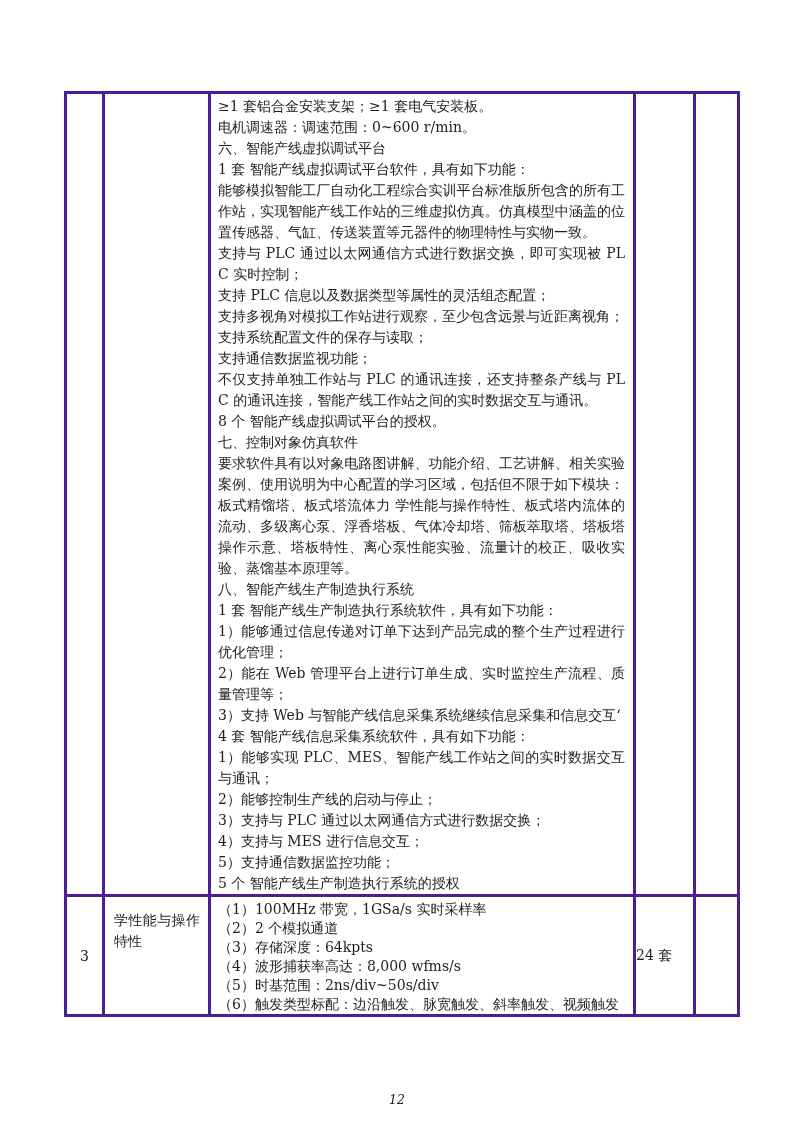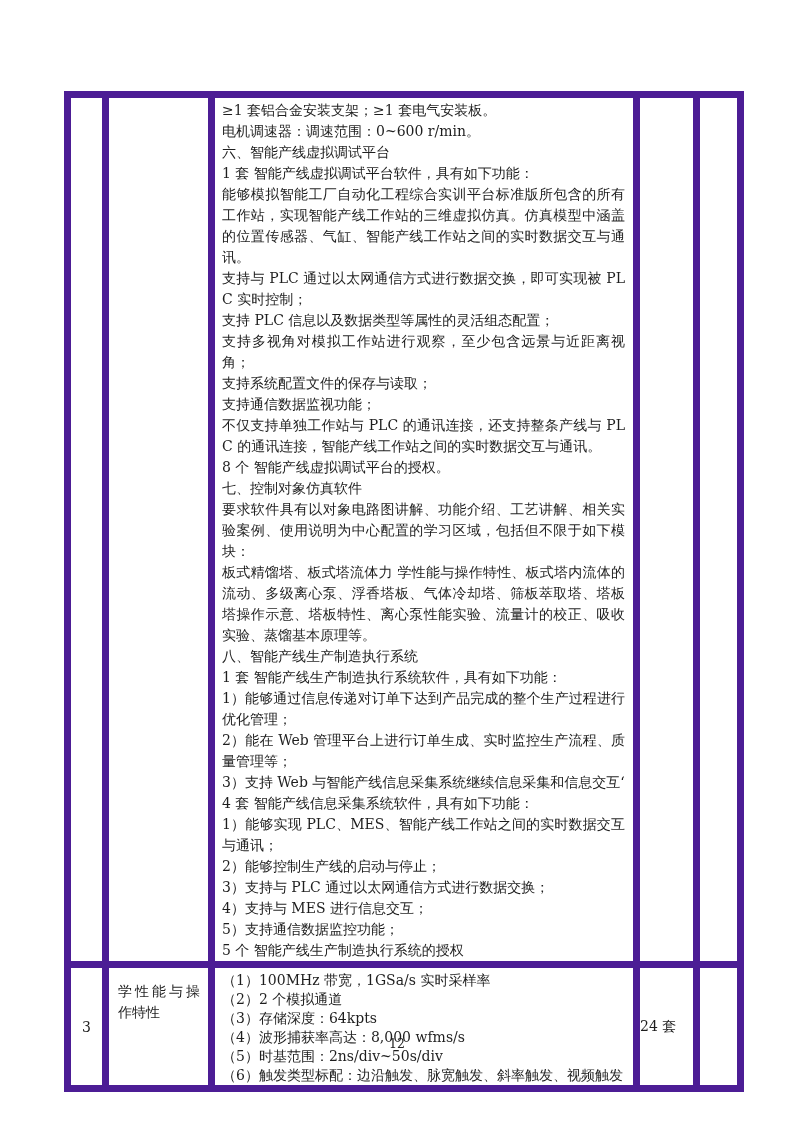--- a/index.html
+++ b/index.html
@@ -18,21 +18,21 @@
   }
   table.spec-table {
     position: absolute;
     left: 64px;
     top: 91px;
     width: 673px;
     border-collapse: collapse;
     table-layout: fixed;
   }
   .spec-table td {
-    border: 7px solid #4c1d95;
+    border: 3px solid #4c1d95;
     padding: 0;
     font-size: 14px;
     overflow: hidden;
   }
   tr.row-continued { height: 799px; }
   tr.row-item { height: 120px; }
   td.col-index {
     text-align: center;
     vertical-align: middle;
   }
@@ -62,25 +62,26 @@
     vertical-align: middle;
     white-space: nowrap;
   }
   td.col-remark {
     vertical-align: middle;
   }
   .page-number {
     position: absolute;
     left: 0;
     right: 0;
-    top: 1036px;
+    top: 1092px;
     text-align: center;
     font-size: 12.5px;
     color: #222222;
     font-family: "DejaVu Serif", "Liberation Serif", serif;
+    font-style: italic;
   }
 </style>
 </head>
 <body>
 
 <div class="page">
 
   <table class="spec-table">
     <colgroup>
       <col style="width:38px">
@@ -92,21 +93,21 @@
     <tbody>
       <tr class="row-continued">
         <td class="col-index"></td>
         <td class="col-name"></td>
         <td class="col-specs">
           <div class="spec-lines">
               <div class="para">≥1 套铝合金安装支架；≥1 套电气安装板。</div>
               <div class="para">电机调速器：调速范围：0~600 r/min。</div>
               <div class="para">六、智能产线虚拟调试平台</div>
               <div class="para">1 套 智能产线虚拟调试平台软件，具有如下功能：</div>
-              <div class="para">能够模拟智能工厂自动化工程综合实训平台标准版所包含的所有工作站，实现智能产线工作站的三维虚拟仿真。仿真模型中涵盖的位置传感器、气缸、智能产线工作站之间的实时数据交互与通讯。</div>
+              <div class="para">能够模拟智能工厂自动化工程综合实训平台标准版所包含的所有工作站，实现智能产线工作站的三维虚拟仿真。仿真模型中涵盖的位置传感器、气缸、传送装置等元器件的物理特性与实物一致。</div>
               <div class="para">支持与 PLC 通过以太网通信方式进行数据交换，即可实现被 PLC 实时控制；</div>
               <div class="para">支持 PLC 信息以及数据类型等属性的灵活组态配置；</div>
               <div class="para">支持多视角对模拟工作站进行观察，至少包含远景与近距离视角；</div>
               <div class="para">支持系统配置文件的保存与读取；</div>
               <div class="para">支持通信数据监视功能；</div>
               <div class="para">不仅支持单独工作站与 PLC 的通讯连接，还支持整条产线与 PLC 的通讯连接，智能产线工作站之间的实时数据交互与通讯。</div>
               <div class="para">8 个 智能产线虚拟调试平台的授权。</div>
               <div class="para">七、控制对象仿真软件</div>
               <div class="para">要求软件具有以对象电路图讲解、功能介绍、工艺讲解、相关实验案例、使用说明为中心配置的学习区域，包括但不限于如下模块：</div>
               <div class="para">板式精馏塔、板式塔流体力 学性能与操作特性、板式塔内流体的流动、多级离心泵、浮香塔板、气体冷却塔、筛板萃取塔、塔板塔操作示意、塔板特性、离心泵性能实验、流量计的校正、吸收实验、蒸馏基本原理等。</div>

